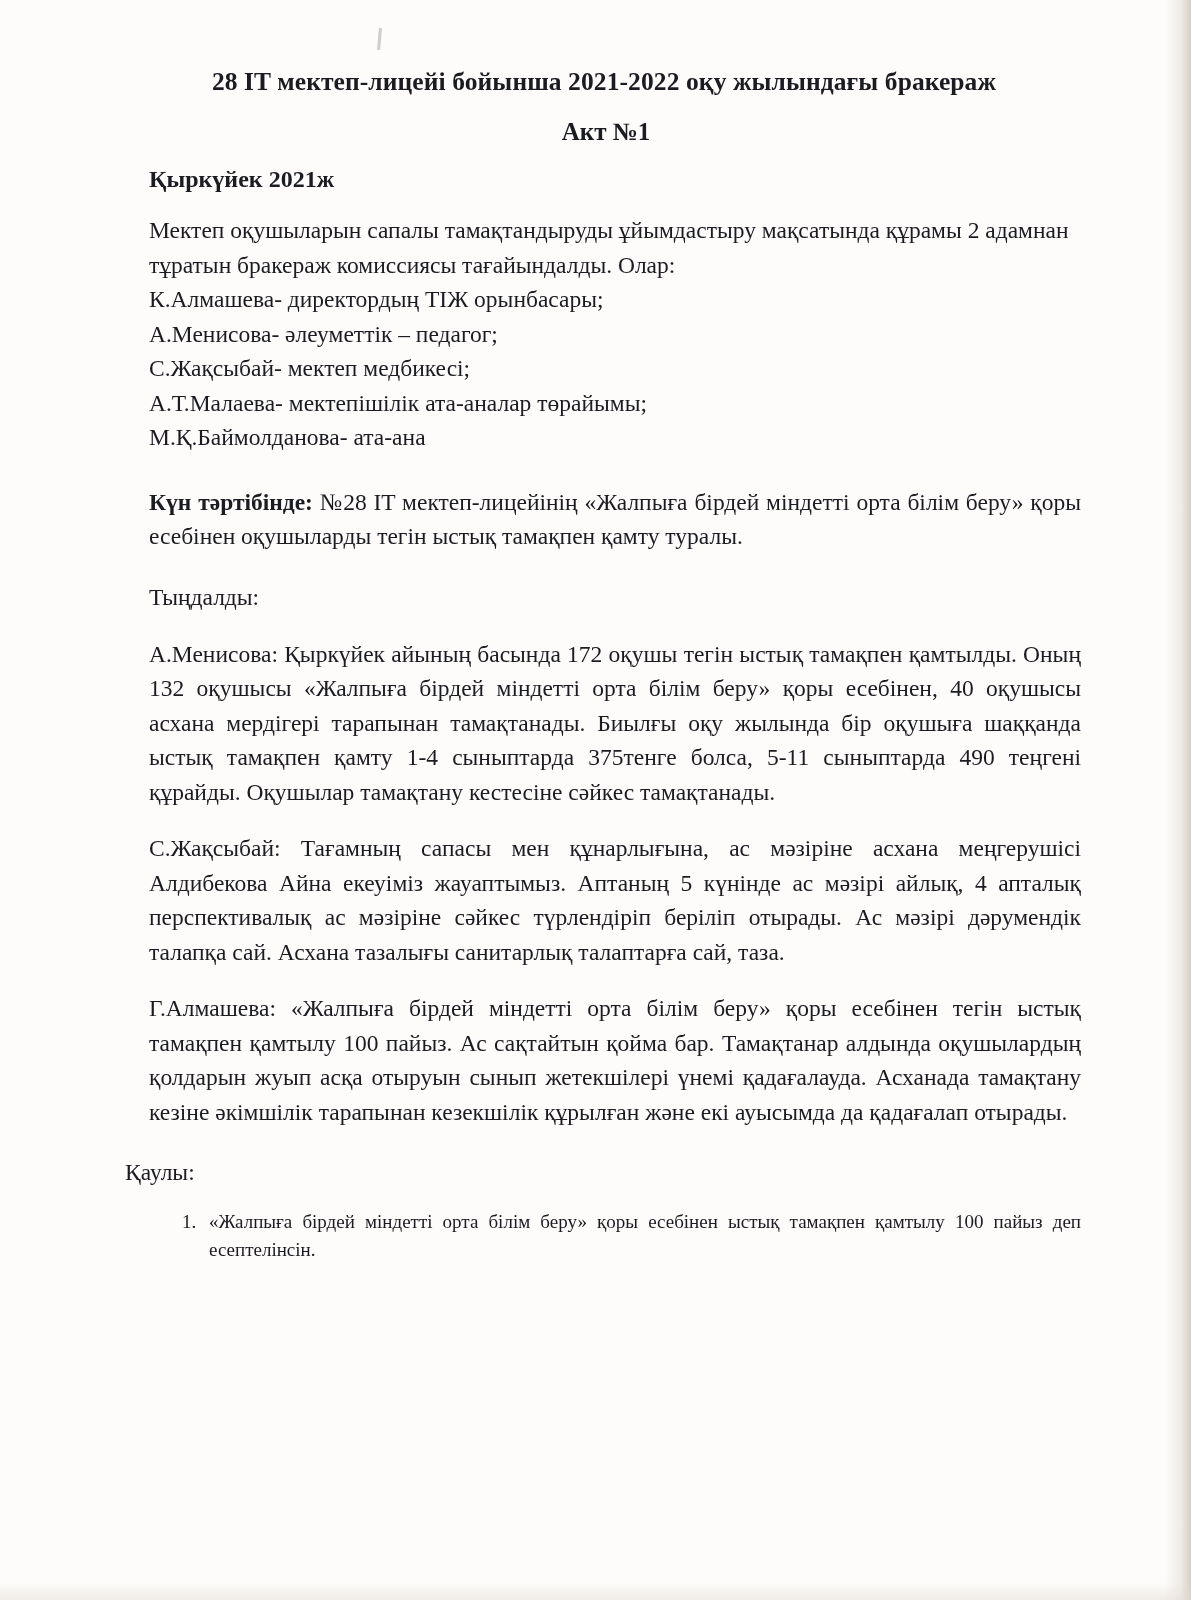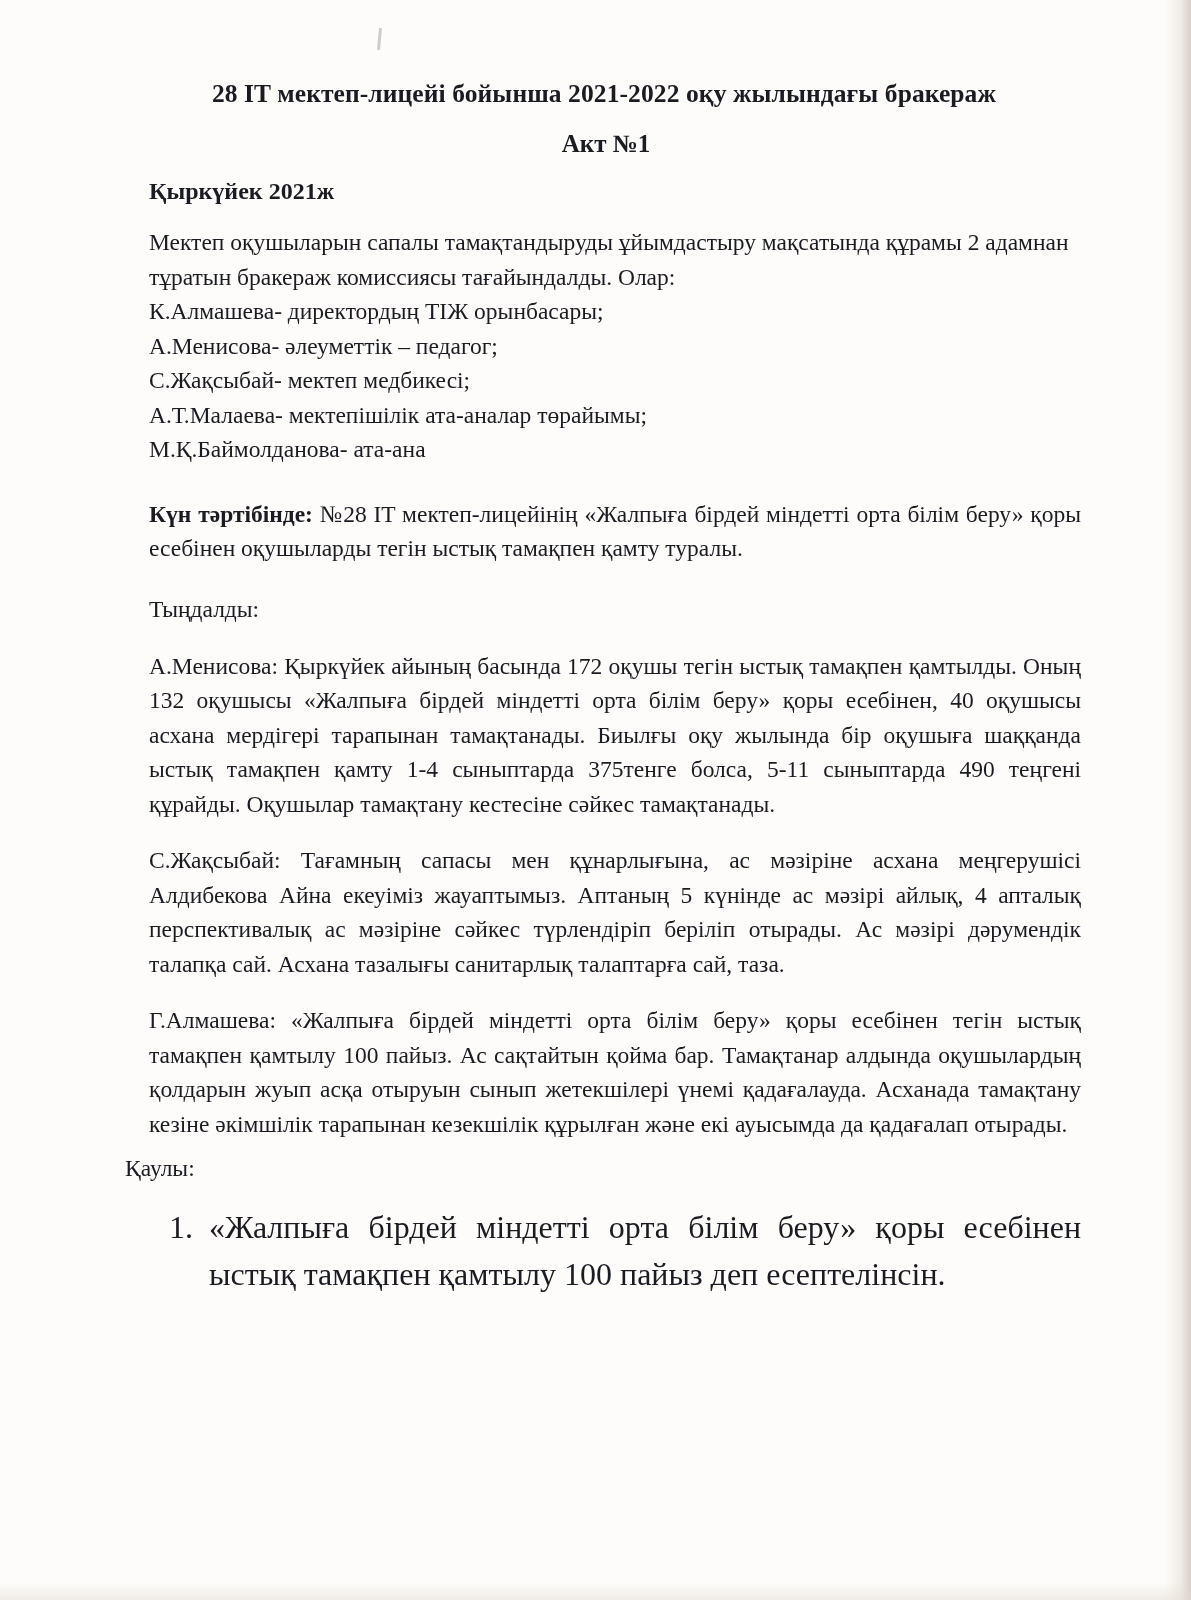--- a/index.html
+++ b/index.html
@@ -47,21 +47,21 @@
     background: rgba(120,115,110,0.35);
     transform: rotate(5deg);
     pointer-events: none;
   }
   .title {
     text-align: center;
     font-weight: bold;
     font-size: 25.5px;
     line-height: 1.42;
     letter-spacing: 0.1px;
-    margin: 16px 10px 0 6px;
+    margin: 4px 10px 0 6px;
   }
   .act-no {
     text-align: center;
     font-weight: bold;
     font-size: 25px;
     margin-top: 18px;
   }
   .date-line {
     font-weight: bold;
     font-size: 24px;
@@ -91,27 +91,27 @@
   .agenda b { font-weight: bold; }
   .heard {
     margin-top: 26px;
   }
   .para {
     margin-top: 22px;
     text-align: justify;
     text-justify: inter-word;
   }
   .resolution-label {
-    margin-top: 10px;
+    margin-top: 26px;
     margin-left: 0px;
   }
   ol.resolutions {
     margin: 18px 0 0 0;
     padding-left: 76px;
-    font-size: 32px;
+    font-size: 19px;
     line-height: 1.47;
   }
   ol.resolutions li {
     text-align: justify;
     text-justify: inter-word;
     padding-left: 8px;
     margin-right: 6px;
   }
 </style>
 </head>

